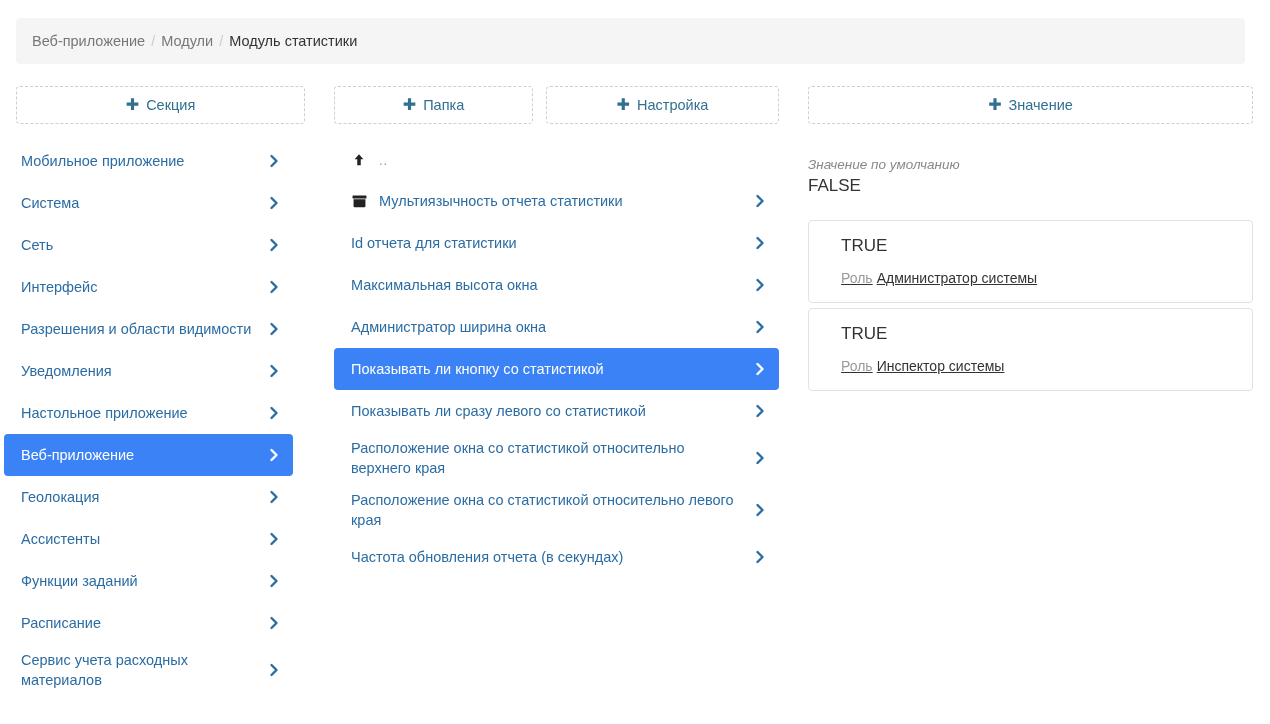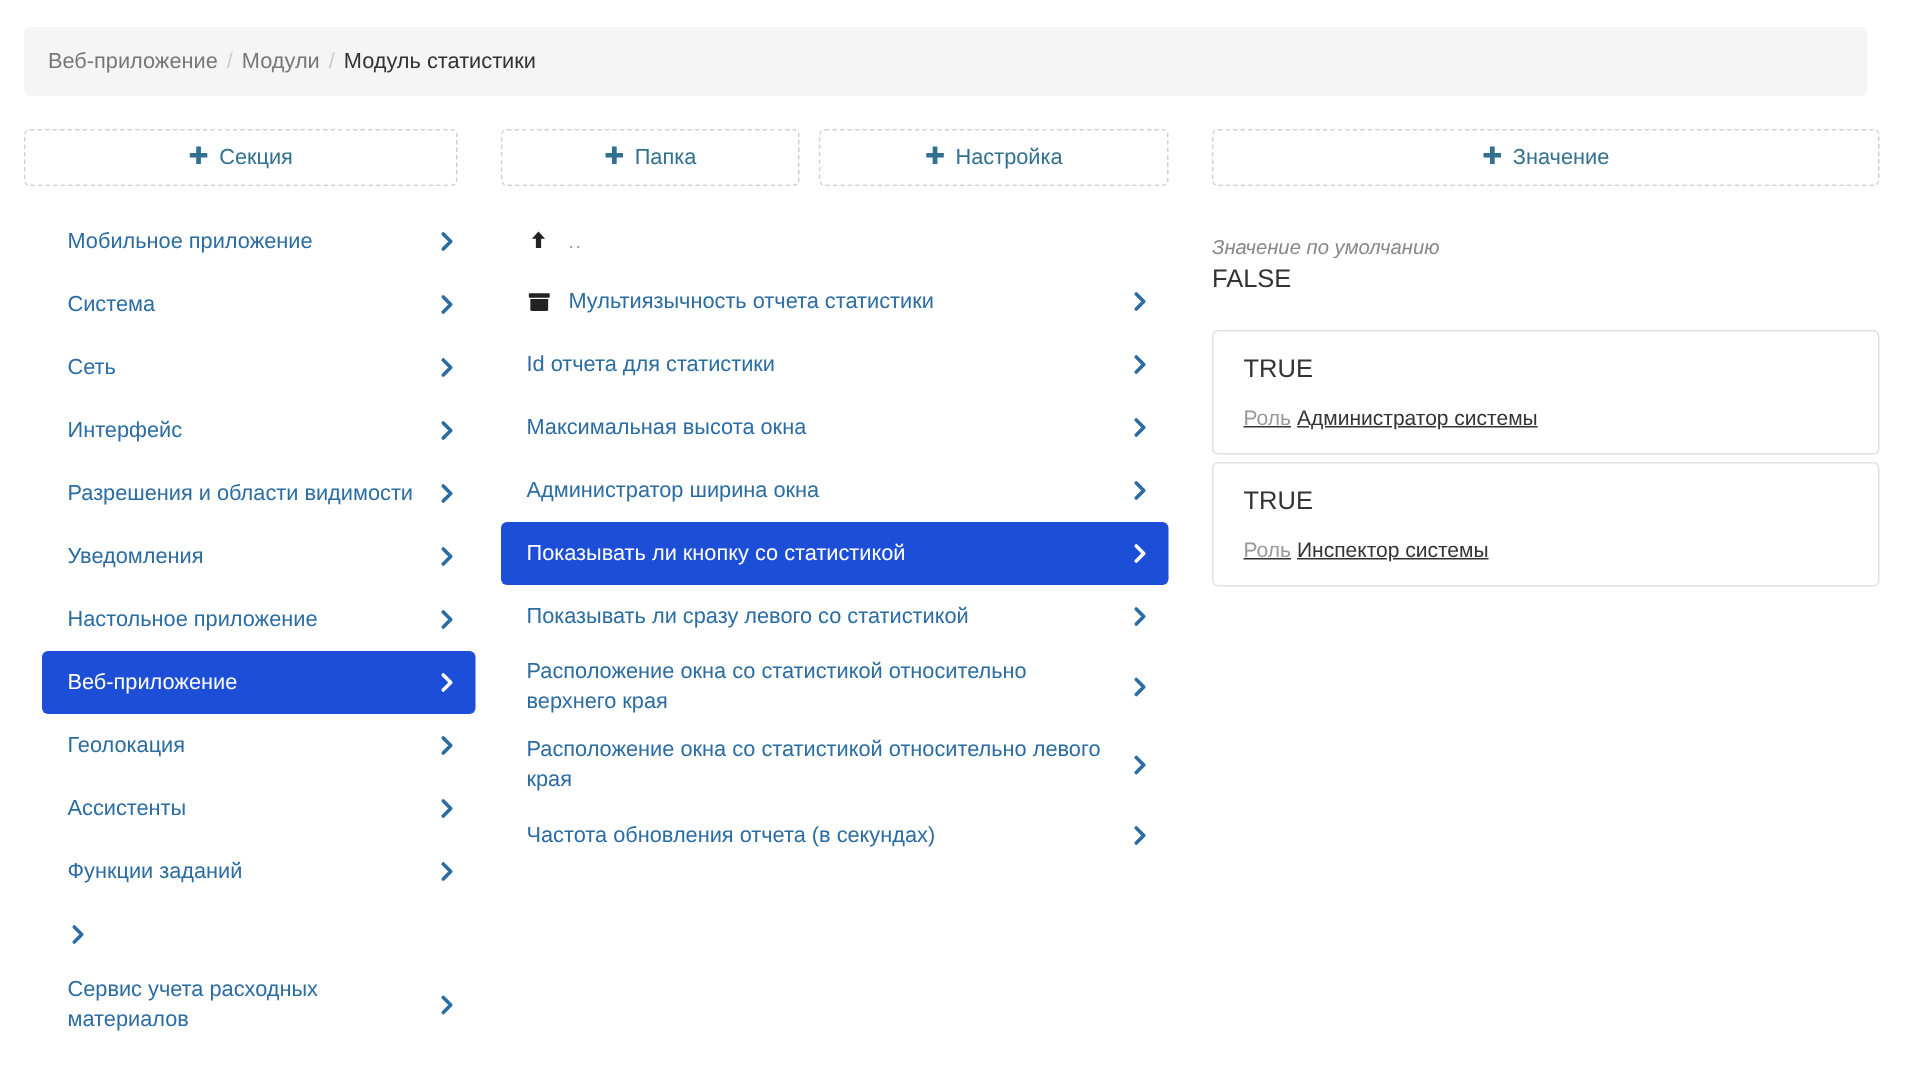--- a/index.html
+++ b/index.html
@@ -59,42 +59,42 @@
     line-height: 1;
     display: inline-block;
   }
   .btn-section  { position: absolute; left: 16px;  top: 86px; width: 289px; }
   .btn-folder   { position: absolute; left: 334px; top: 86px; width: 199px; }
   .btn-setting  { position: absolute; left: 546px; top: 86px; width: 233px; }
   .btn-value    { position: absolute; left: 808px; top: 86px; width: 445px; }
 
   
   .list { position: absolute; }
-  .list-sections { left: 28px; top: 140px; width: 289px; }
+  .list-sections { left: 4px; top: 140px; width: 289px; }
   .list-folders  { left: 334px; top: 140px; width: 445px; }
 
   .litem {
     display: flex;
     align-items: center;
     min-height: 42px;
     padding: 6px 12px 6px 17px;
     border-radius: 4px;
     color: #2b6ca3;
     font-size: 14.5px;
     line-height: 20px;
     cursor: pointer;
     position: relative;
     background: transparent;
   }
   .litem .ltext {
     flex: 1 1 auto;
     padding-right: 12px;
   }
   .litem.selected {
-    background: #1d4ed8;
+    background: #3b82f6;
     color: #ffffff;
   }
   .litem.selected .chevron svg { stroke: #ffffff; }
 
   .chevron {
     flex: 0 0 auto;
     width: 14px;
     height: 16px;
     display: flex;
     align-items: center;
@@ -145,21 +145,21 @@
     margin-top: 1px;
   }
 
   .vcard {
     position: absolute;
     left: 808px;
     width: 445px;
     border: 1px solid #e2e2e2;
     border-radius: 4px;
     background: #ffffff;
-    padding: 14px 16px 15px 20px;
+    padding: 14px 16px 15px 32px;
     cursor: pointer;
   }
   .vcard .vtitle {
     font-size: 17px;
     color: #333333;
     line-height: 22px;
   }
   .vcard .vmeta {
     margin-top: 12px;
     font-size: 14px;
@@ -283,20 +283,21 @@
     </div>
     <div class="litem">
       <span class="ltext">Функции заданий</span>
       <span class="chevron">
         <svg viewBox="0 0 12 16" width="12" height="16">
           <polyline points="3.5,3 8.5,8 3.5,13" stroke-linecap="round" stroke-linejoin="round"></polyline>
         </svg>
       </span>
     </div>
     <div class="litem">
+      <span class="ltext">Расписание</span>
       <span class="chevron">
         <svg viewBox="0 0 12 16" width="12" height="16">
           <polyline points="3.5,3 8.5,8 3.5,13" stroke-linecap="round" stroke-linejoin="round"></polyline>
         </svg>
       </span>
     </div>
     <div class="litem">
       <span class="ltext">Сервис учета расходных материалов</span>
       <span class="chevron">
         <svg viewBox="0 0 12 16" width="12" height="16">

